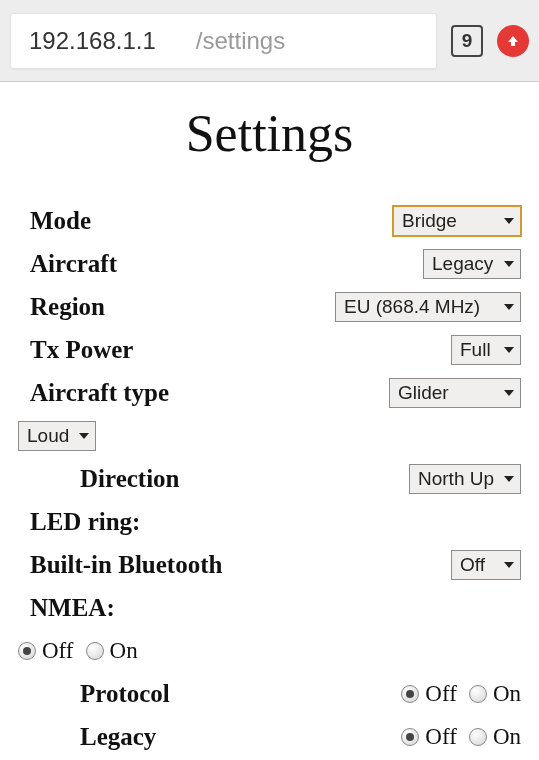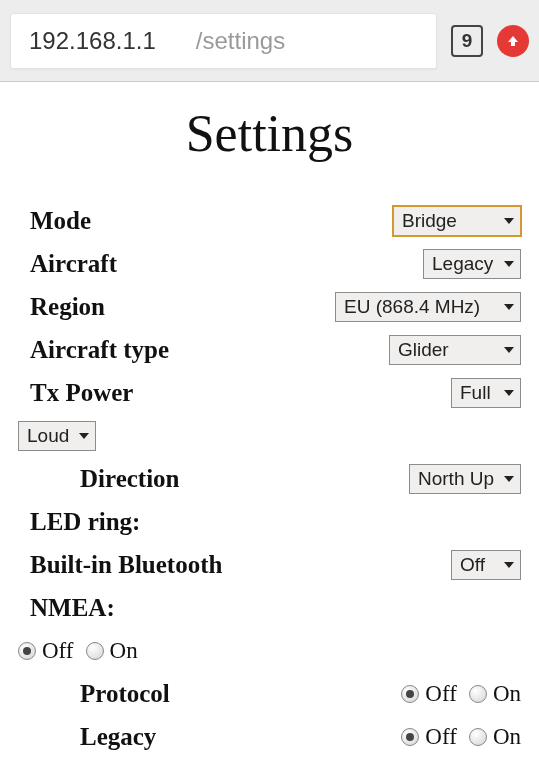--- a/index.html
+++ b/index.html
@@ -169,31 +169,31 @@
 
   <div class="row">
     <span class="label">Region</span>
     <div class="selectwrap" style="width:186px">
       <span>EU (868.4 MHz)</span>
       <span class="caret"></span>
     </div>
   </div>
 
   <div class="row">
+    <span class="label">Tx Power</span>
+    <div class="selectwrap" style="width:70px">
+      <span>Full</span>
+      <span class="caret"></span>
+    </div>
+  </div>
+
+  <div class="row">
     <span class="label">Aircraft type</span>
     <div class="selectwrap" style="width:132px">
       <span>Glider</span>
-      <span class="caret"></span>
-    </div>
-  </div>
-
-  <div class="row">
-    <span class="label">Tx Power</span>
-    <div class="selectwrap" style="width:70px">
-      <span>Full</span>
       <span class="caret"></span>
     </div>
   </div>
 
   <div class="row">
     <div class="selectwrap" style="width:78px">
       <span>Loud</span>
       <span class="caret"></span>
     </div>
   </div>

